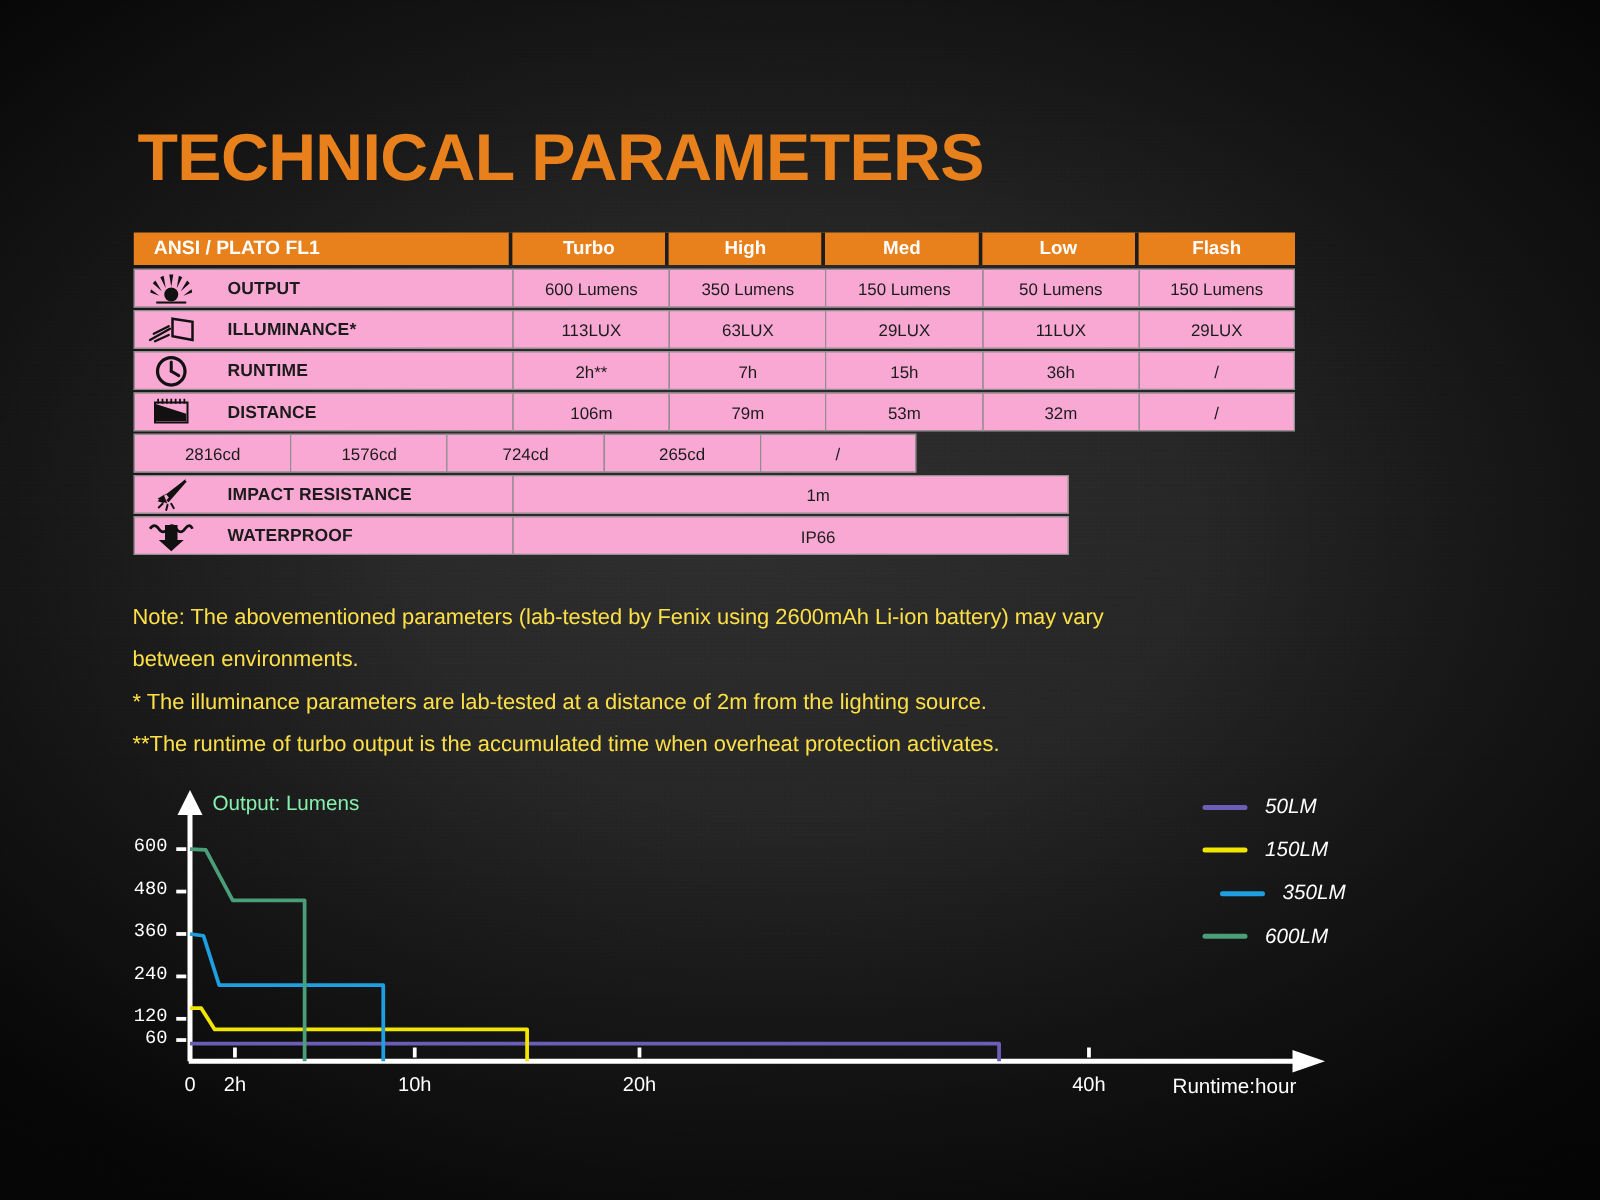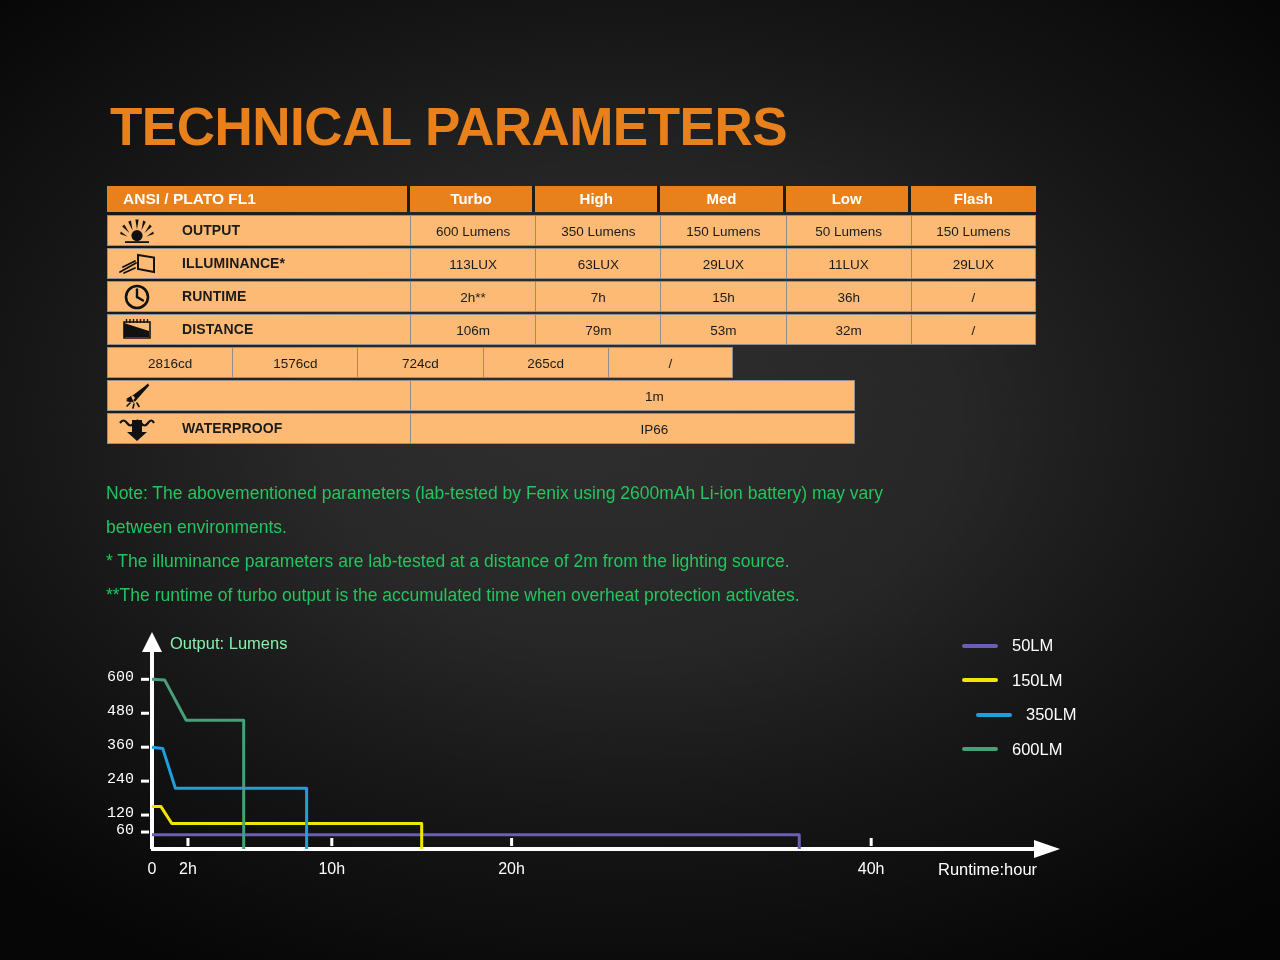--- a/index.html
+++ b/index.html
@@ -81,21 +81,21 @@
     text-align: left;
     padding-left: 16px;
     font-size: 15.5px;
   }
 
   .c-label { width: 303px; flex: 0 0 303px; }
   .c-data  { width: 125.2px; flex: 0 0 125.2px; }
 
   .body-row { margin-bottom: 2px; }
   .cell {
-    background: #fdba74;
+    background: #f9a8d4;
     color: #1b1b1b;
     font-size: 13.5px;
     height: 31px;
     line-height: 31px;
     text-align: center;
     box-sizing: border-box;
     border: 1px solid #8f8f8f;
     border-right: none;
     overflow: hidden;
     white-space: nowrap;
@@ -120,21 +120,21 @@
   .icon-box svg { display: block; }
   .label-text { padding-left: 16px; }
   .cell-merged { flex: 1 1 auto; padding-left: 44px; }
 
   
   #notes {
     position: absolute;
     left: 106px;
     top: 476px;
     width: 960px;
-    color: #22c55e;
+    color: #fde047;
     font-size: 17.5px;
     font-family: "Liberation Sans", sans-serif;
     line-height: 34px;
   }
   #notes p { margin: 0; white-space: nowrap; }
 
   
   #chart {
     position: absolute;
     left: 0;
@@ -184,20 +184,21 @@
     width: 36px;
     height: 4px;
     border-radius: 2px;
     display: block;
   }
   .legend-text {
     color: #ffffff;
     font-size: 16.5px;
     white-space: nowrap;
     font-family: "Liberation Sans", sans-serif;
+    font-style: italic;
   }
 </style>
 </head>
 <body>
 
 <div id="page-bg"></div>
 <div id="page-noise"></div>
 <div id="page-vignette"></div>
 
 <div id="content">
@@ -323,20 +324,21 @@
             <path d="M27 1 L14 17 L10.5 13 L4 19 L9.5 20.5 L8 15.5 Z" fill="#111"></path>
             <path d="M26.5 2.5 L12 19" stroke="#111" stroke-width="2.4" fill="none"></path>
             <path d="M4 17 L12 21 L9 14 Z" fill="#111"></path>
             <g stroke="#111" stroke-width="1.6" stroke-linecap="round">
               <line x1="5" y1="24" x2="8" y2="21"></line>
               <line x1="11" y1="26" x2="12" y2="22"></line>
               <line x1="17" y1="24.5" x2="15" y2="21"></line>
             </g>
           </svg>
         </span>
+        <span class="label-text">IMPACT RESISTANCE</span>
       </div>
       <div class="cell cell-merged last">1m</div>
     </div>
 
     <div class="trow body-row">
       <div class="cell cell-label c-label">
         <span class="icon-box">
           <svg width="36" height="26" viewBox="0 0 36 26">
             <path d="M1 7 q3.5 -5 7 0 t7 0 t7 0 t7 0 t6 0" fill="none" stroke="#111" stroke-width="2.2"></path>
             <path d="M13 4 L23 4 L23 16 L28 16 L18 25 L8 16 L13 16 Z" fill="#111"></path>

